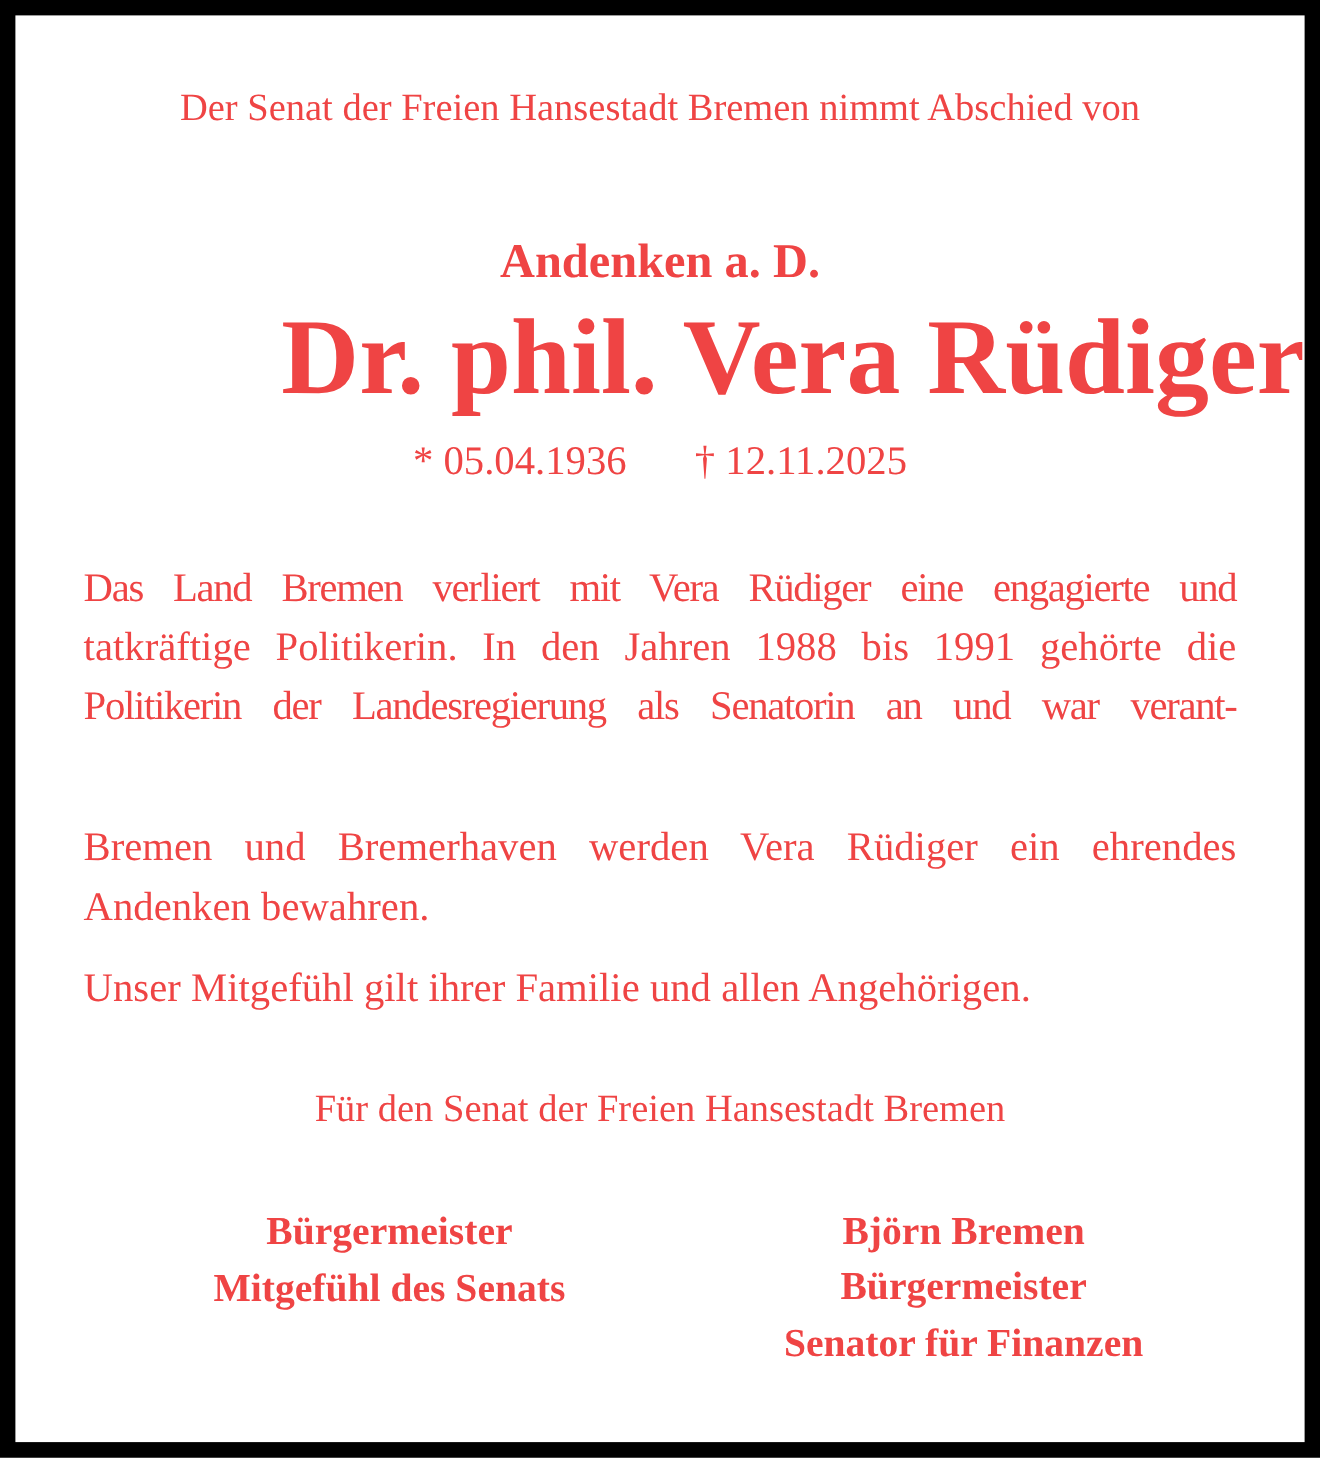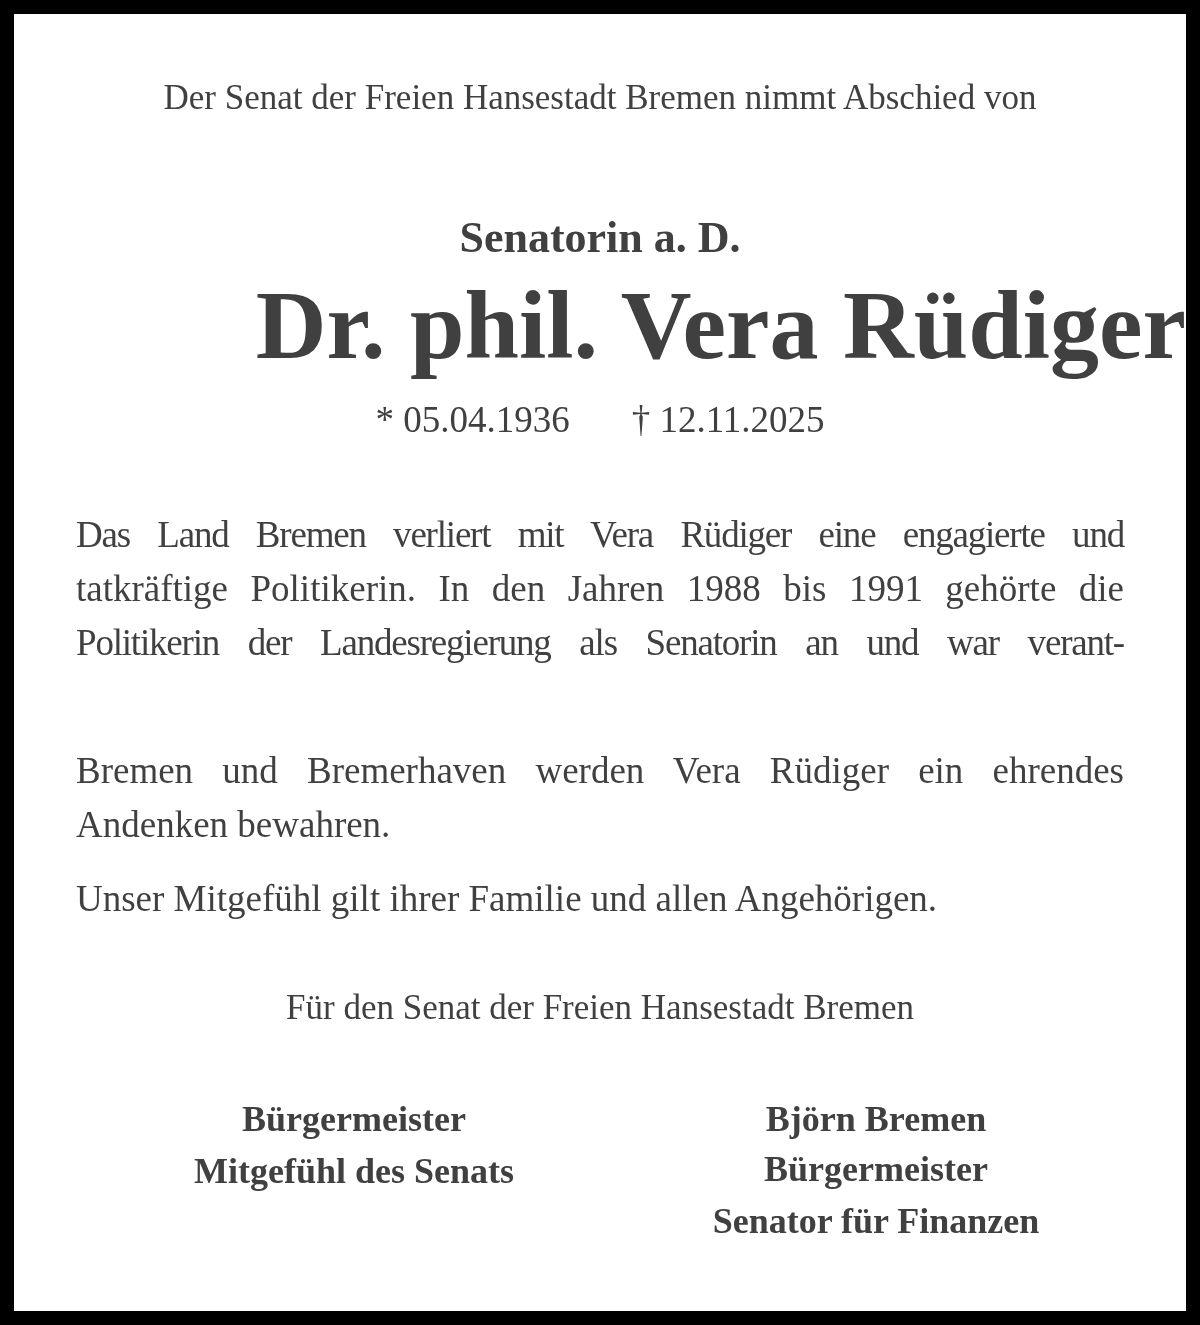--- a/index.html
+++ b/index.html
@@ -1,19 +1,19 @@
 <!DOCTYPE html>
 <html><head>
 <meta charset="utf-8">
 <style>
   html, body { margin: 0; padding: 0; background: #000; }
   body { width: 1200px; height: 1325px; position: relative; overflow: hidden; }
   .frame {
     position: absolute; left: 14px; top: 14px; width: 1172px; height: 1297px;
-    background: #fff; color: #404040;
+    background: #fff; color: #ef4444;
     font-family: "Liberation Serif", "DejaVu Serif", serif;
   }
   .abs { position: absolute; left: 0; width: 100%; text-align: center; white-space: nowrap; }
   .intro { top: 64px; font-size: 35px; }
   .subtitle { top: 198px; font-size: 44px; font-weight: bold; }
   .name { top: 255px; font-size: 98px; font-weight: bold; letter-spacing: 0px; text-align: right; }
   .dates { top: 384px; font-size: 37px; }
   .dates span { display: inline-block; }
   .dates .gap { width: 62px; }
   .body {
@@ -32,21 +32,21 @@
   .sig .r1 { height: 50px; }
   .sig .r2 { height: 52px; }
   .sig-left { left: 90px; width: 500px; top: 1084px; }
   .sig-right { left: 640px; width: 444px; top: 1084px; }
 </style>
 </head>
 <body>
 
 <div class="frame">
   <div class="abs intro">Der Senat der Freien Hansestadt Bremen nimmt Abschied von</div>
-  <div class="abs subtitle">Senatorin a. D.</div>
+  <div class="abs subtitle">Andenken a. D.</div>
   <div class="abs name">Dr. phil. Vera Rüdiger</div>
   <div class="abs dates">
     <span>* 05.04.1936</span><span class="gap"></span><span>† 12.11.2025</span>
   </div>
 
   <div class="body p1">
     <span class="line condensed">Das Land Bremen verliert mit Vera Rüdiger eine engagierte und</span>
     <span class="line">tatkräftige Politikerin. In den Jahren 1988 bis 1991 gehörte die</span>
     <span class="line condensed">Politikerin der Landesregierung als Senatorin an und war verant-</span>
   </div>

